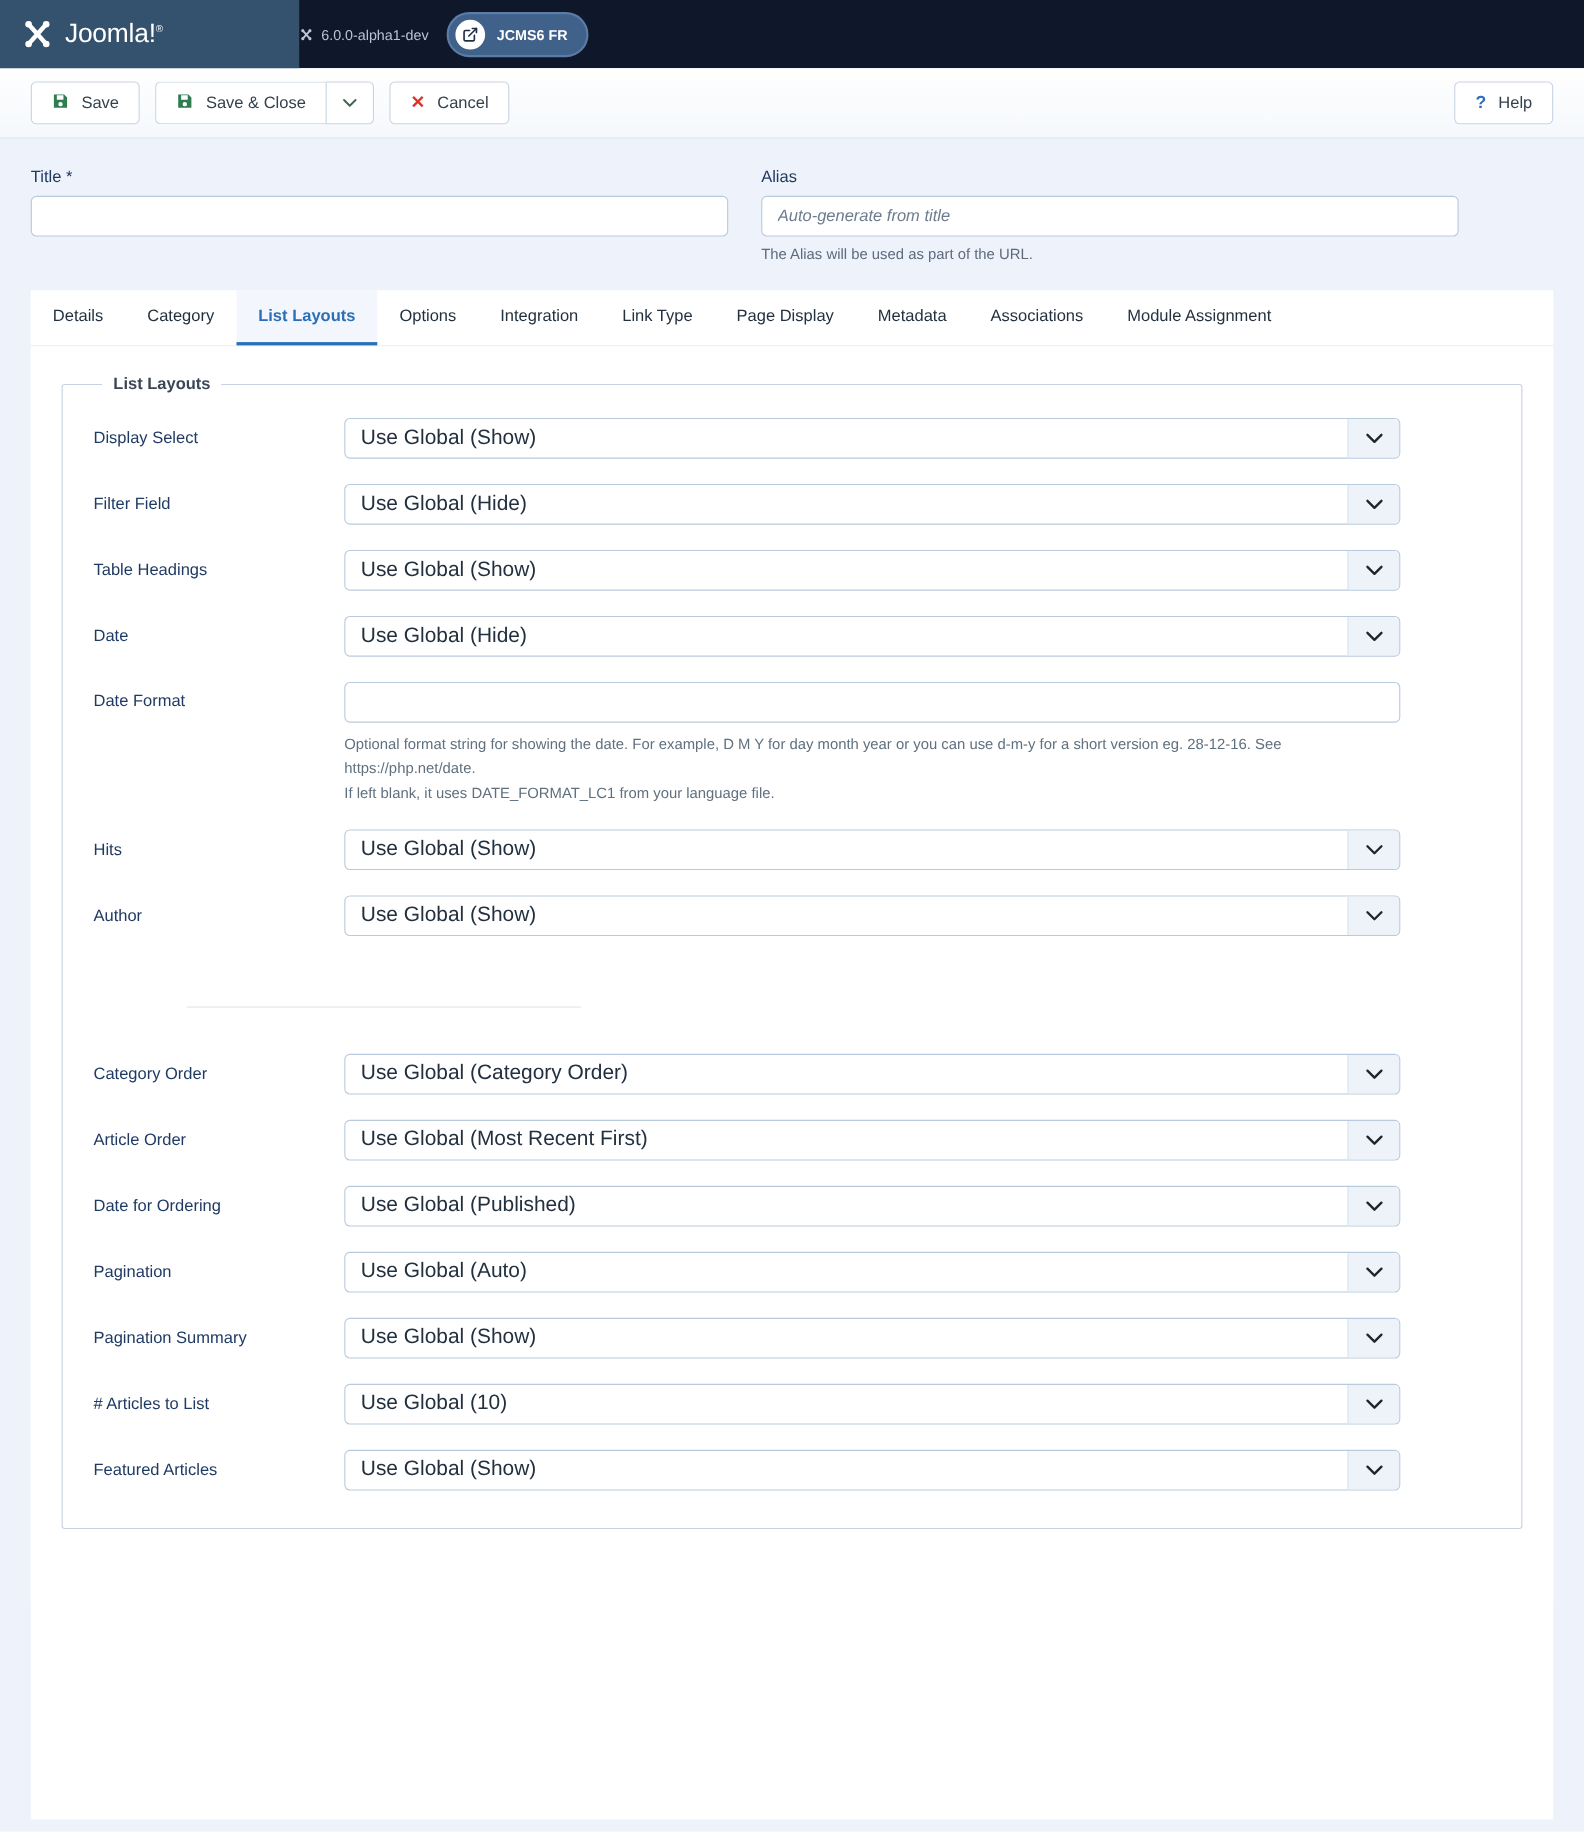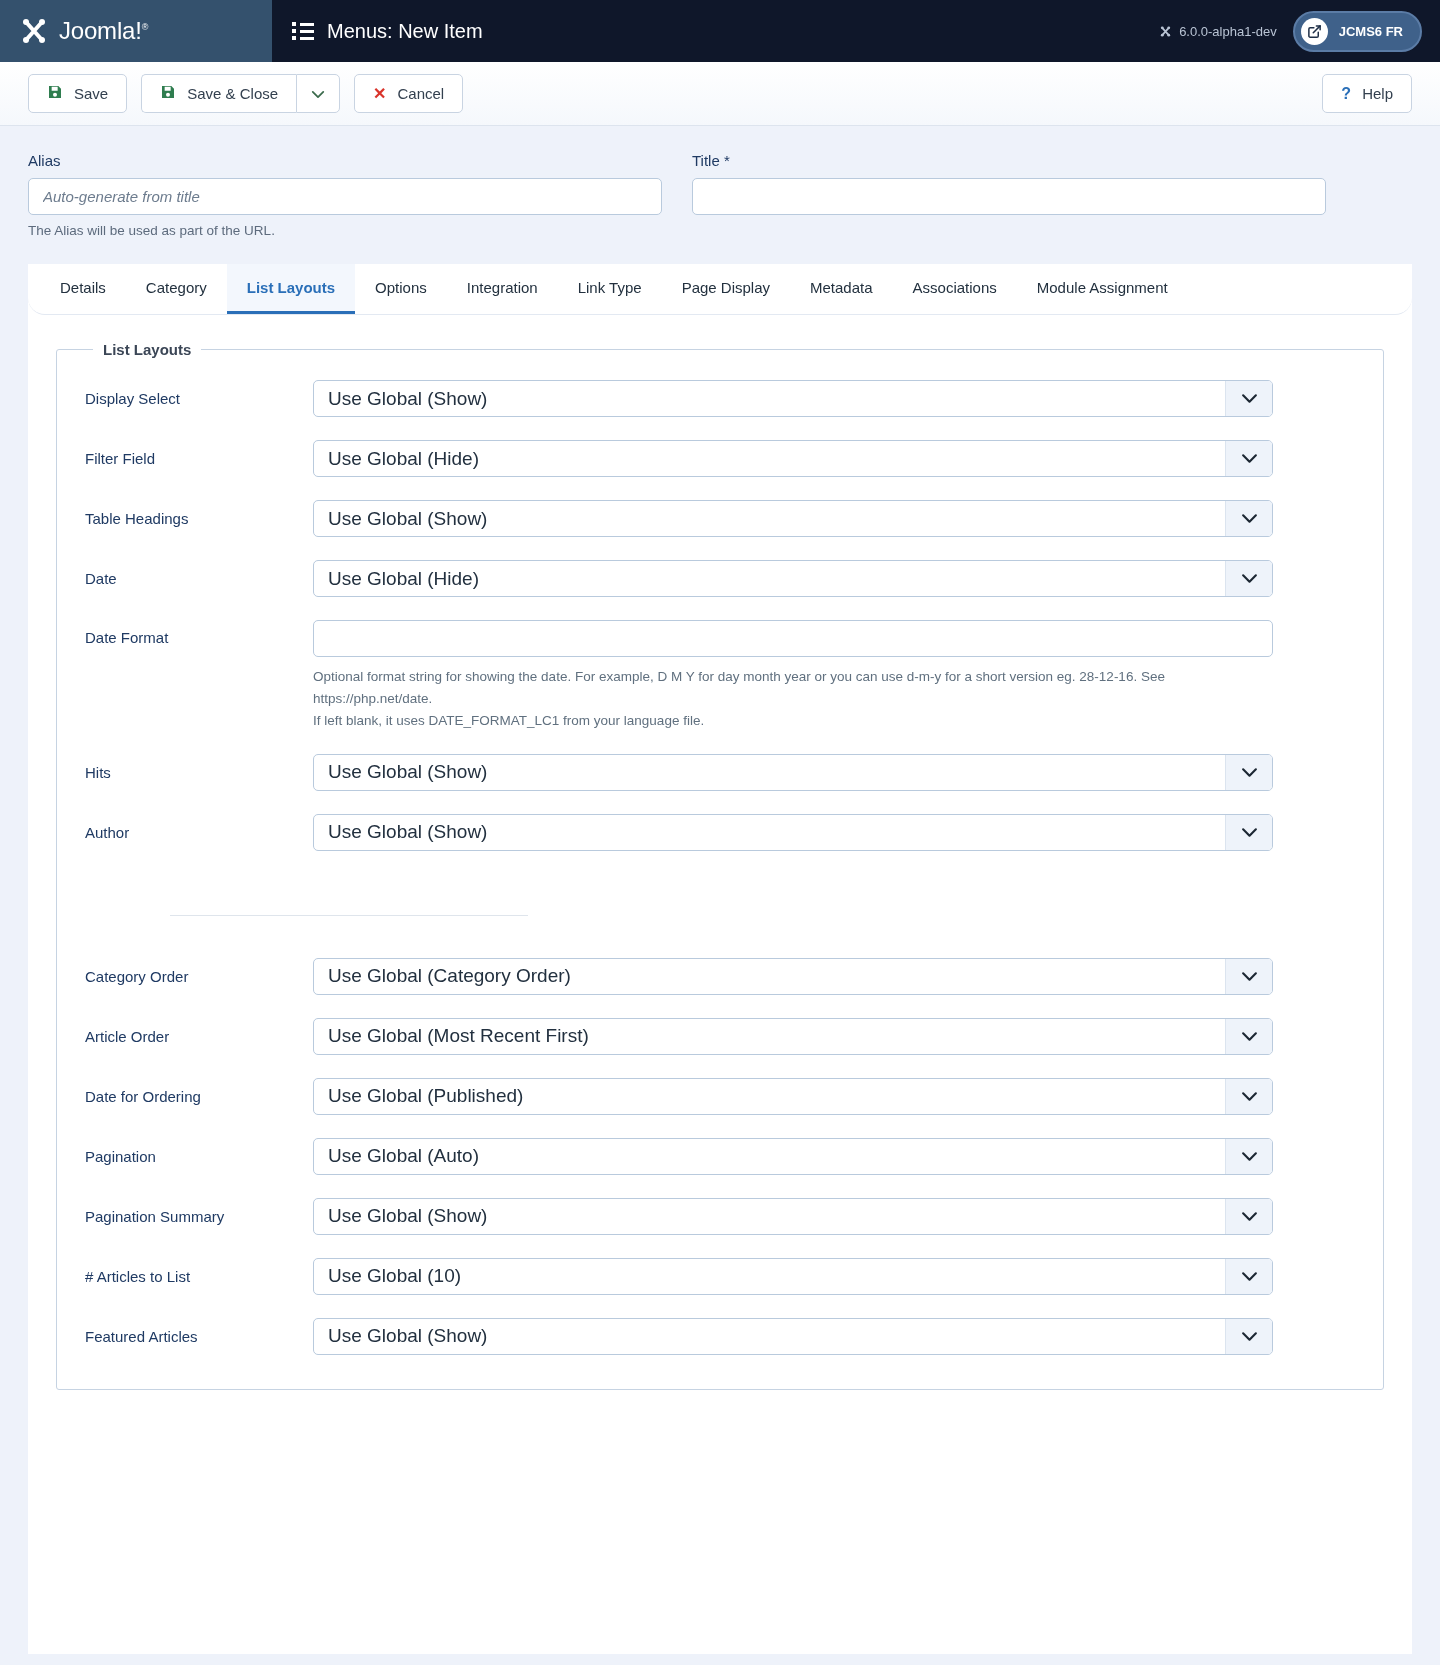--- a/index.html
+++ b/index.html
@@ -71,21 +71,21 @@
     height:37px; background:#fff; border:1px solid #b9cadd; border-radius:5px;
     padding:0 14px; font-size:15px; color:#1c3050; width:100%;
     font-family:"Liberation Sans", sans-serif;
   }
   .f-input::placeholder { color:#6d7c8e; font-style:italic; }
   .f-help { font-size:13.5px; color:#5d6b7d; margin-top:8px; }
 
   
   .tabs {
     background:#fff; display:flex; align-items:stretch;
-    border-bottom:1px solid #e3e9f2; padding-left:12px;border-radius:17px;
+    border-bottom:1px solid #e3e9f2; padding-left:0;
   }
   .tab {
     padding:15px 20px; font-size:15px; color:#23313f;
     cursor:pointer; white-space:nowrap; border-bottom:3px solid transparent;
   }
   .tab.active { color:#2a6fb8; font-weight:bold; background:#f3f7fd; border-bottom:3px solid #2a6fb8; }
 
   
   .body-wrap { padding:26px 28px 0 28px; background:#fff; }
   fieldset.ls {
@@ -131,37 +131,20 @@
         <g fill="#ffffff">
           <circle cx="16" cy="14" r="6"></circle>
             <circle cx="48" cy="14" r="6"></circle>
           <circle cx="16" cy="50" r="6"></circle>
             <circle cx="48" cy="50" r="6"></circle>
           <path d="M16 14 L48 50 M48 14 L16 50" stroke="#ffffff" stroke-width="8" fill="none" stroke-linecap="round"></path>
         </g>
       </svg>
       <span class="joomla-word"><span>Joomla!</span><sup>®</sup></span>
     </div>
-  </div>
-  <div class="header-mid">
-    <span class="menu-icon">
-      <i>
-          <em></em>
-          <b></b>
-        </i>
-        <i>
-          <em></em>
-          <b></b>
-        </i>
-        <i>
-          <em></em>
-          <b></b>
-        </i>
-    </span>
-    <span class="page-heading">Menus: New Item</span>
   </div>
   <div class="header-right">
     <span class="version">
       <svg width="13" height="13" viewBox="0 0 64 64">
         <g fill="#b9c4d4">
           <circle cx="16" cy="14" r="7"></circle>
             <circle cx="48" cy="14" r="7"></circle>
           <circle cx="16" cy="50" r="7"></circle>
             <circle cx="48" cy="50" r="7"></circle>
           <path d="M16 14 L48 50 M48 14 L16 50" stroke="#b9c4d4" stroke-width="9" fill="none"></path>
@@ -216,28 +199,28 @@
   </div>
   <div class="tb-right">
     <button class="btn">
       <span class="ico-q">?</span>
       <span>Help</span>
     </button>
   </div>
 </div>
 
 <div class="top-fields">
+  <div class="field-col col-title">
+    <label class="f-label">Title *</label>
+    <input class="f-input" type="text" value="" style="">
+  </div>
   <div class="field-col col-alias">
     <label class="f-label">Alias</label>
     <input class="f-input" type="text" placeholder="Auto-generate from title" style="">
     <div class="f-help">The Alias will be used as part of the URL.</div>
-  </div>
-  <div class="field-col col-title">
-    <label class="f-label">Title *</label>
-    <input class="f-input" type="text" value="" style="">
   </div>
 </div>
 
 <div class="card">
 
   <div class="tabs">
     <div class="tab">Details</div>
     <div class="tab">Category</div>
     <div class="tab active">List Layouts</div>
     <div class="tab">Options</div>

